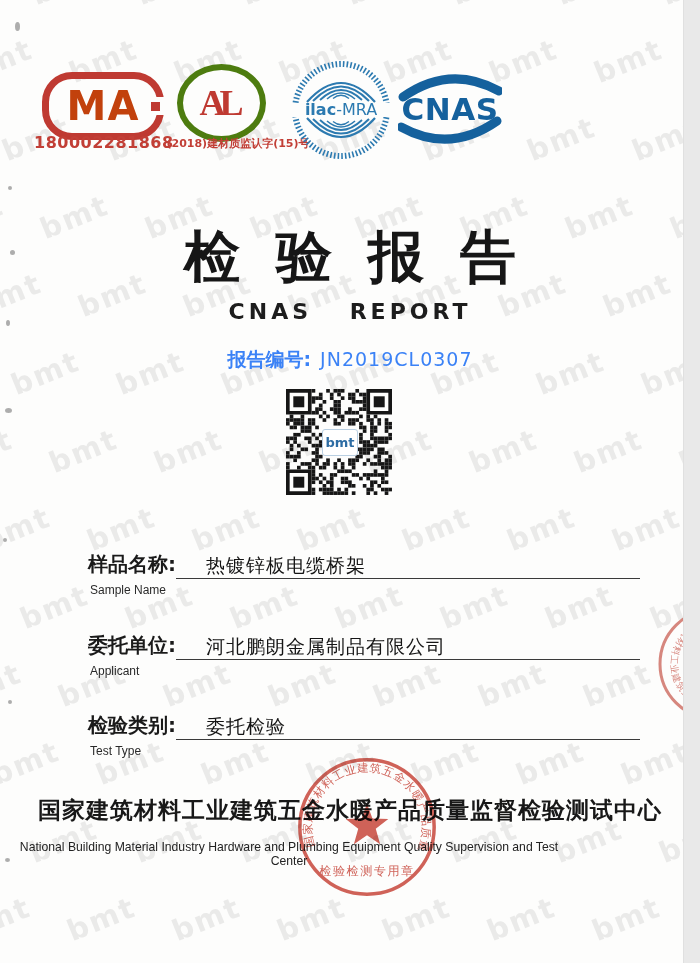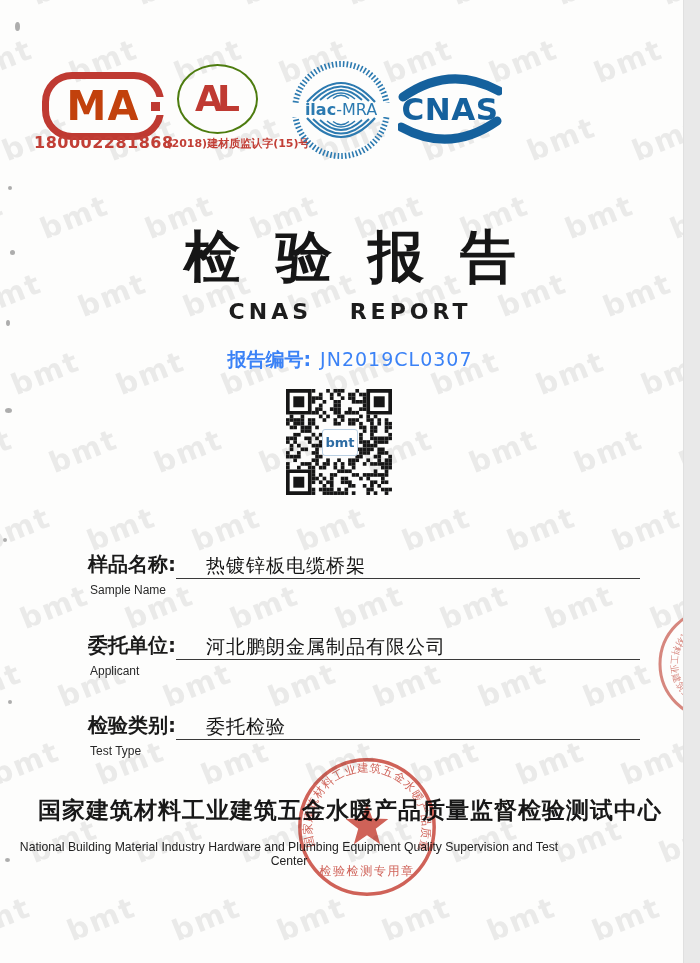--- a/index.html
+++ b/index.html
@@ -10,22 +10,22 @@
       color:rgba(100,100,100,0.12);transform:rotate(-22deg);pointer-events:none;
       font-family:"DejaVu Sans",sans-serif;}
   
   .cma{position:absolute;left:42px;top:72px;width:108px;height:54px;border:7px solid #bf3a32;
        border-radius:30px;display:flex;align-items:center;justify-content:center;background:transparent;}
   .cma-ma{font-weight:bold;font-size:40px;line-height:1;color:#c2410c;letter-spacing:1px;}
   .cma-gap{position:absolute;right:-7px;top:18px;width:9px;height:18px;background:#fdfdfc;}
   .cma-tab{position:absolute;right:-3px;top:23px;width:9px;height:9px;background:#bf3a32;}
   .cma-number{position:absolute;left:34px;top:133px;width:124px;text-align:center;
        font-size:16px;font-weight:bold;color:#c23f36;letter-spacing:.5px;}
-  .al{position:absolute;left:177px;top:64px;width:77px;height:66px;border:2px solid #4d7c0f;
-      border-radius:50%;display:flex;align-items:center;justify-content:center;}
+  .al{position:absolute;left:177px;top:64px;width:77px;height:66px;border:6px solid #4d7c0f;
+      border-radius:50%;display:flex;align-items:center;justify-content:center;font-family:Liberation Serif, serif;}
   .al-text{font-weight:bold;font-size:36px;color:#bf3a32;letter-spacing:-6px;padding-right:6px;line-height:1;}
   .al-caption{position:absolute;left:164px;top:136px;width:148px;text-align:center;
       font-size:11px;font-weight:bold;color:#c23f36;}
   .ilac{position:absolute;left:291px;top:60px;}
   .cnas-logo{position:absolute;left:398px;top:70px;}
   .cnas-block{position:absolute;left:514px;top:66px;color:#1a67a4;font-size:13.5px;line-height:15.5px;}
   .cnas-block .b{font-weight:bold;}
   
   .title-zh{position:absolute;top:220px;left:0;width:700px;text-align:center;font-size:56px;
       font-weight:bold;letter-spacing:36px;text-indent:36px;color:#161616;}

